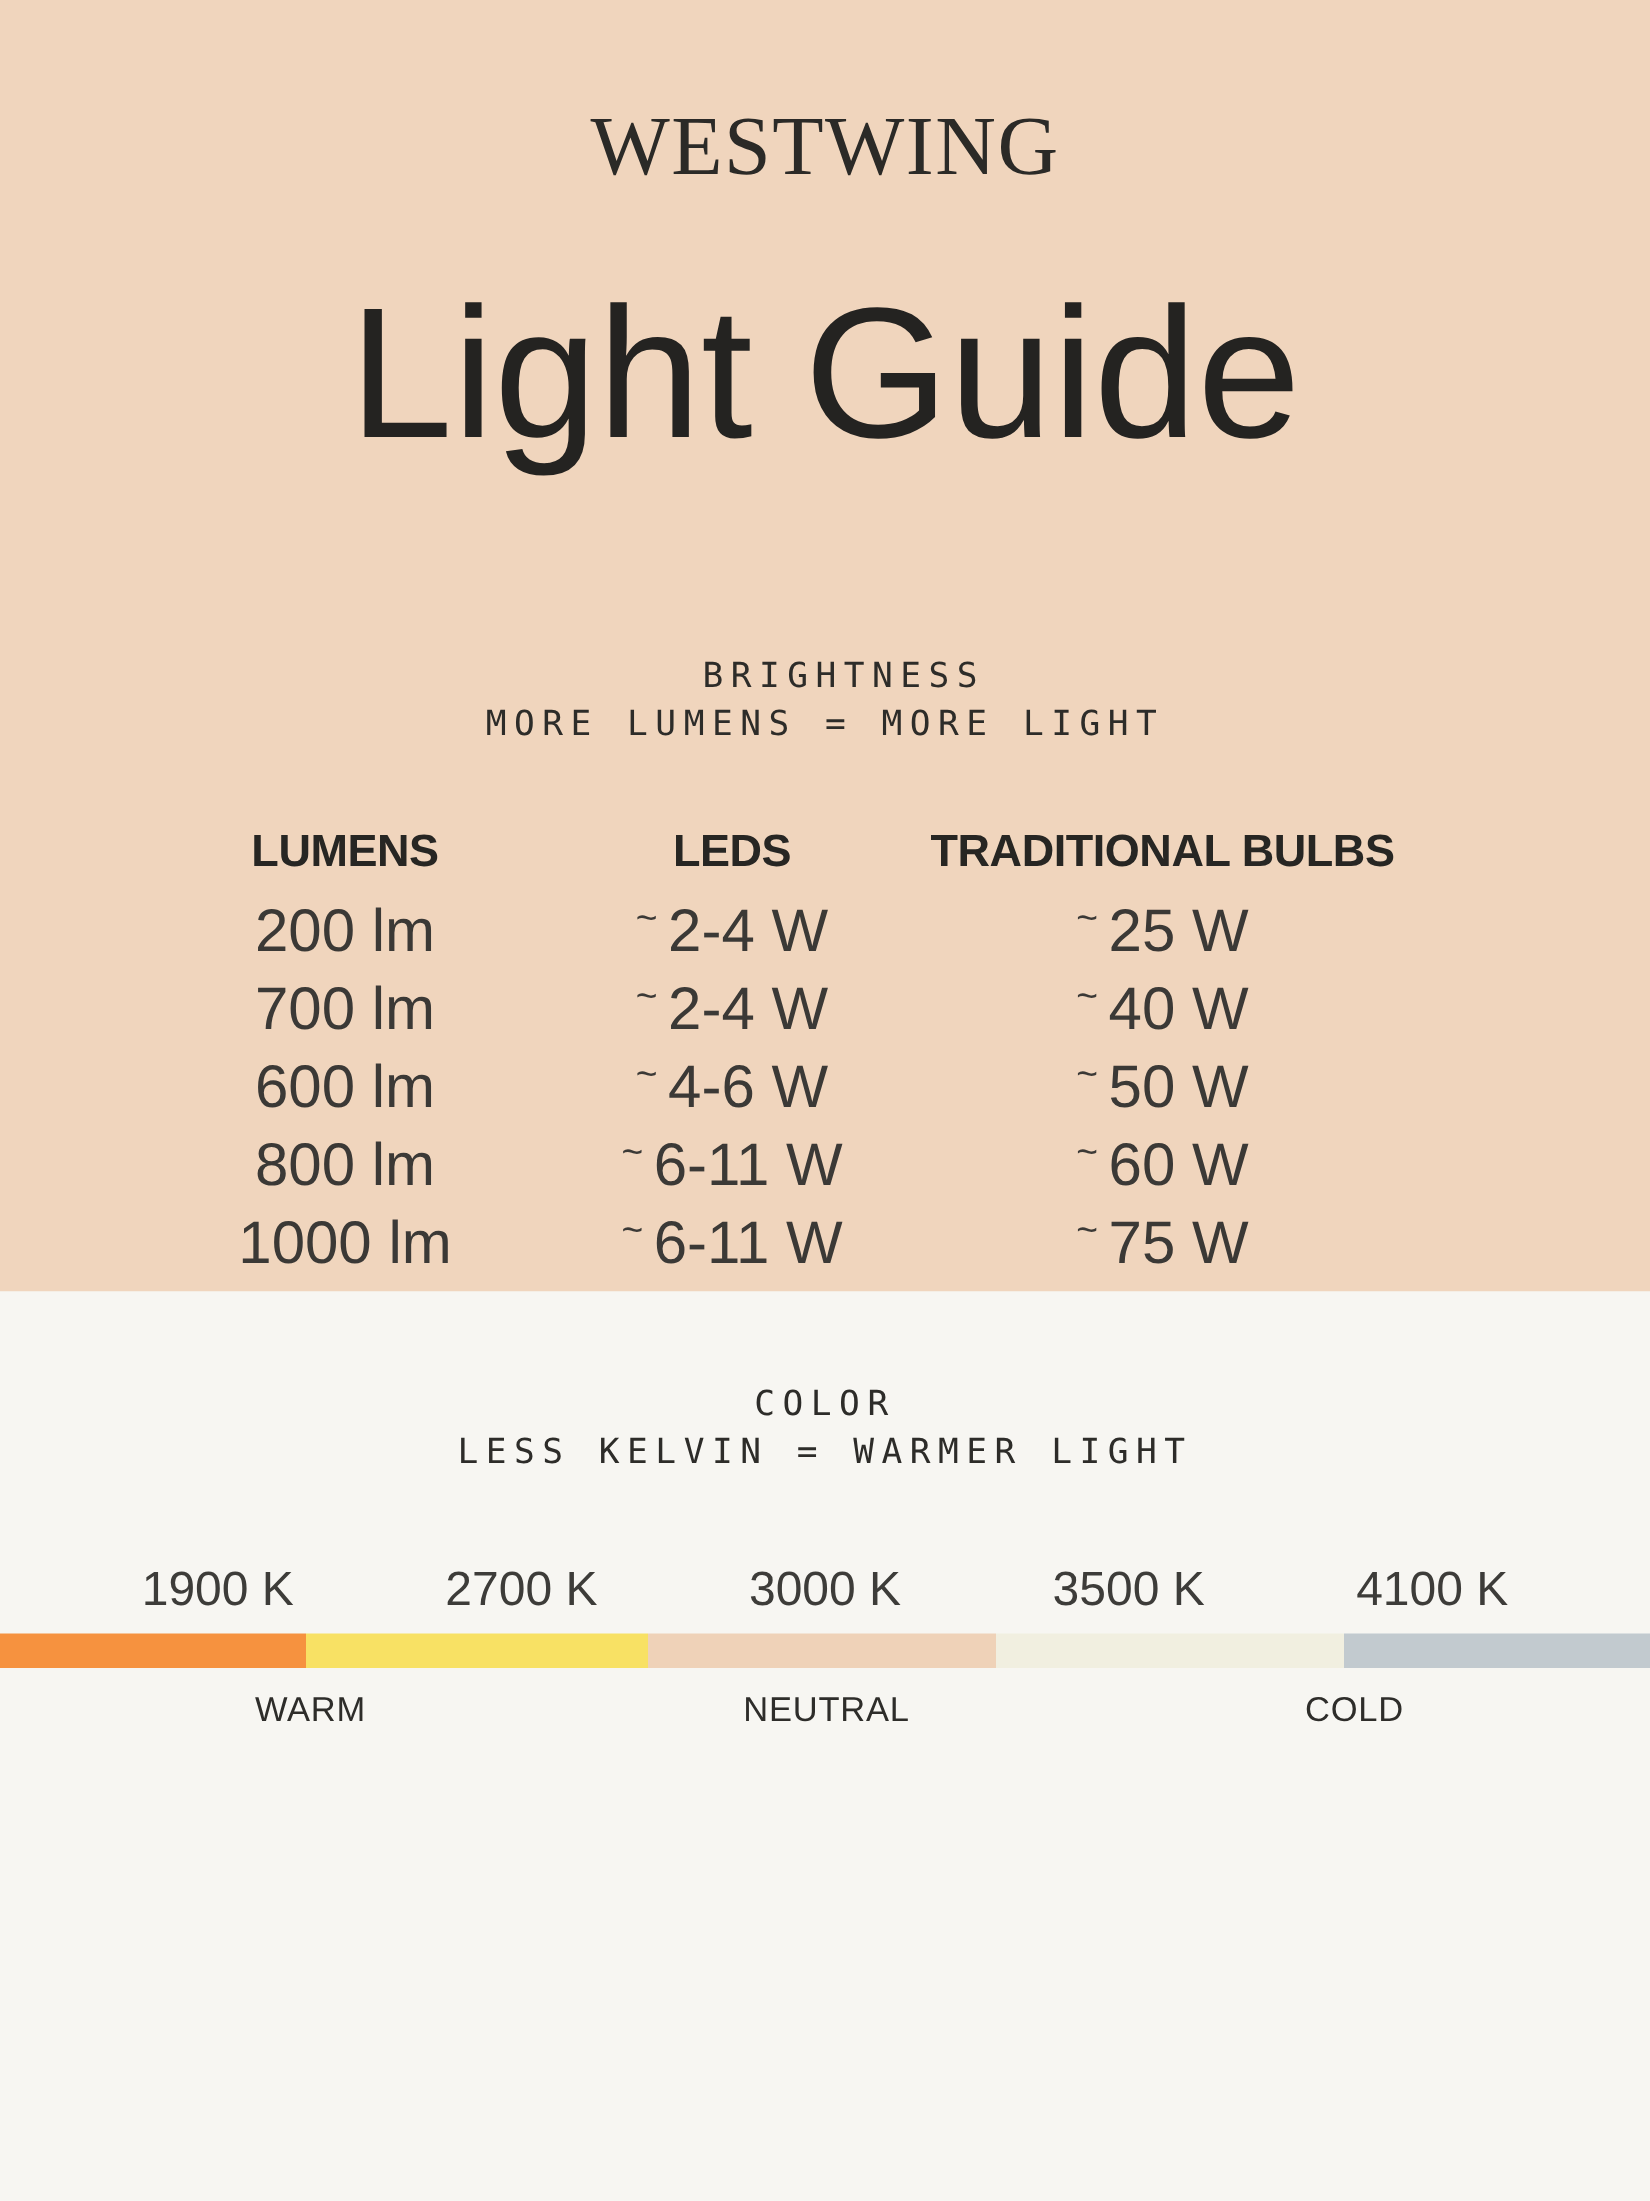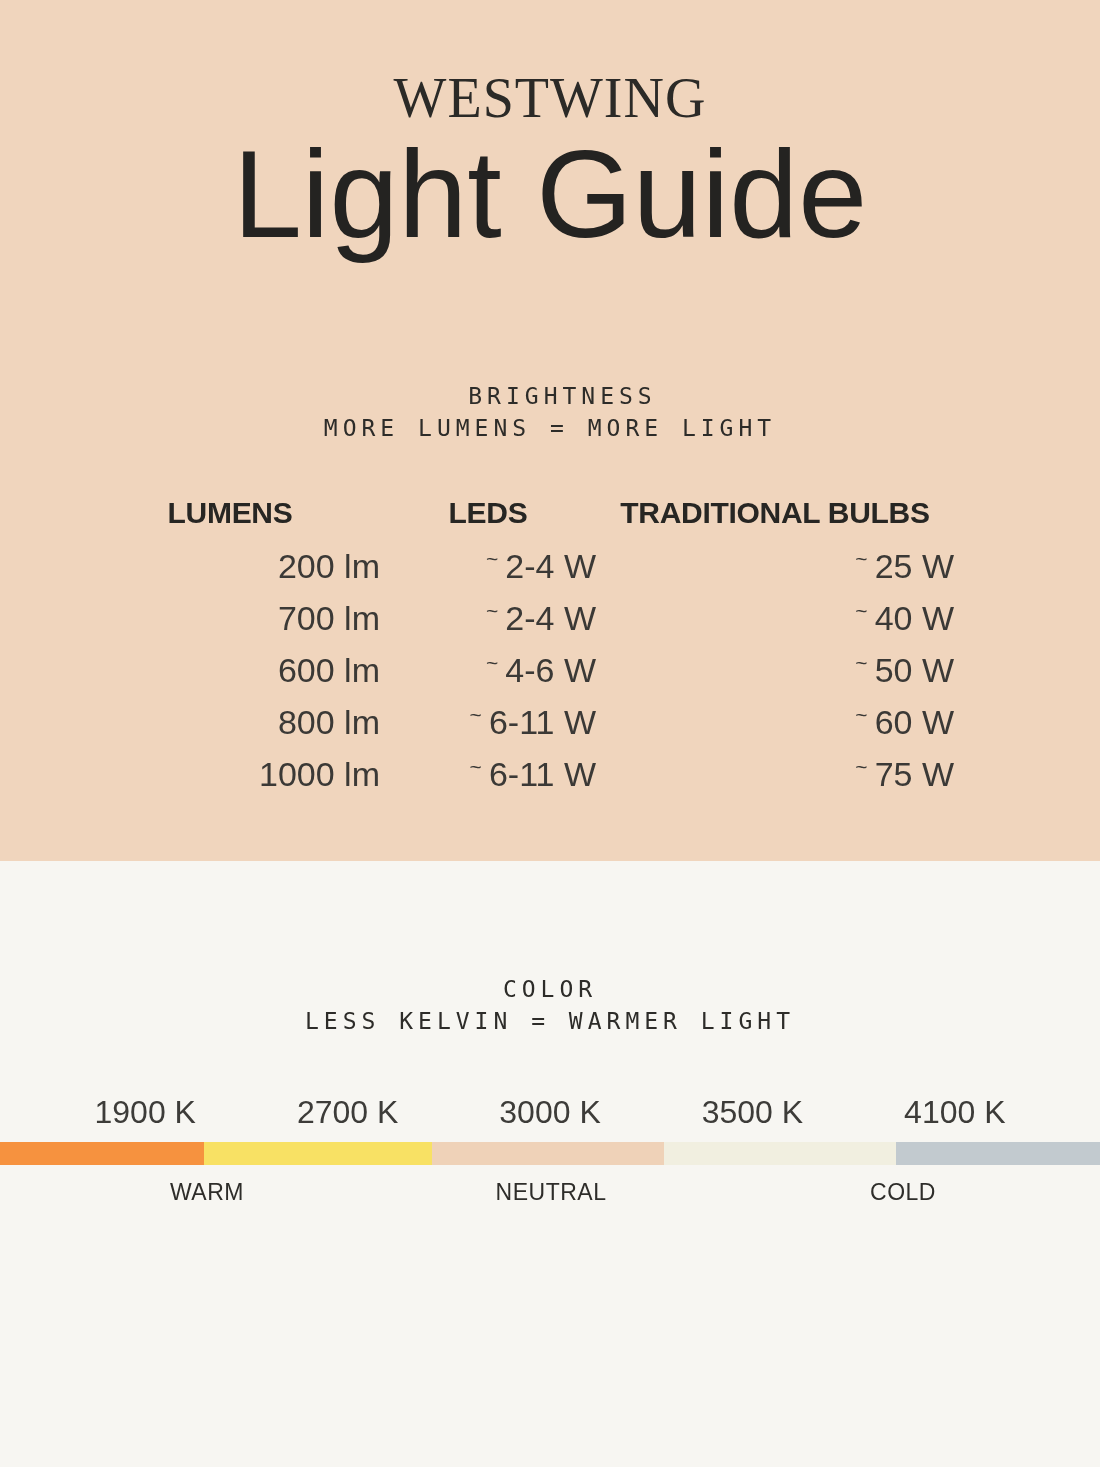--- a/index.html
+++ b/index.html
@@ -27,20 +27,21 @@
     letter-spacing: 1px;
     color: #2b2a27;
     font-weight: 500;
   }
   .page-title {
     font-size: 124px;
     line-height: 1.1;
     font-weight: 400;
     letter-spacing: 0px;
     color: #242321;
+    margin-top: 55px;
   }
   .mono-heading {
     font-family: "DejaVu Sans Mono", "Liberation Mono", monospace;
     font-size: 23px;
     line-height: 32px;
     letter-spacing: 5px;
     color: #2d2c29;
   }
   .mono-block-top { margin-top: 118px; padding-left: 25px; }
 
@@ -57,38 +58,37 @@
   .lt-header {
     font-weight: bold;
     font-size: 30px;
     line-height: 34px;
     color: #272623;
     letter-spacing: -0.3px;
   }
   .lt-body { margin-top: 10px; }
   .lt-body .lt-row { height: 52px; align-items: center; }
   .lt-cell {
-    font-size: 34px;
+    font-size: 40px;
     color: #3b3936;
-    text-align: right;
   }
   .approx {
     font-size: 0.62em;
     vertical-align: 0.55em;
     margin-right: 7px;
     color: #3b3936;
   }
 
   
   .section-bottom {
     width: 1100px;
     height: 484px;
     background: #f7f6f2;
     box-sizing: border-box;
-    padding-top: 112px;
+    padding-top: 59px;
     text-align: center;
   }
   .kelvin-row {
     display: flex;
     padding: 0 44px;
     margin-top: 55px;
   }
   .kelvin-label {
     flex: 1 1 0;
     text-align: center;

